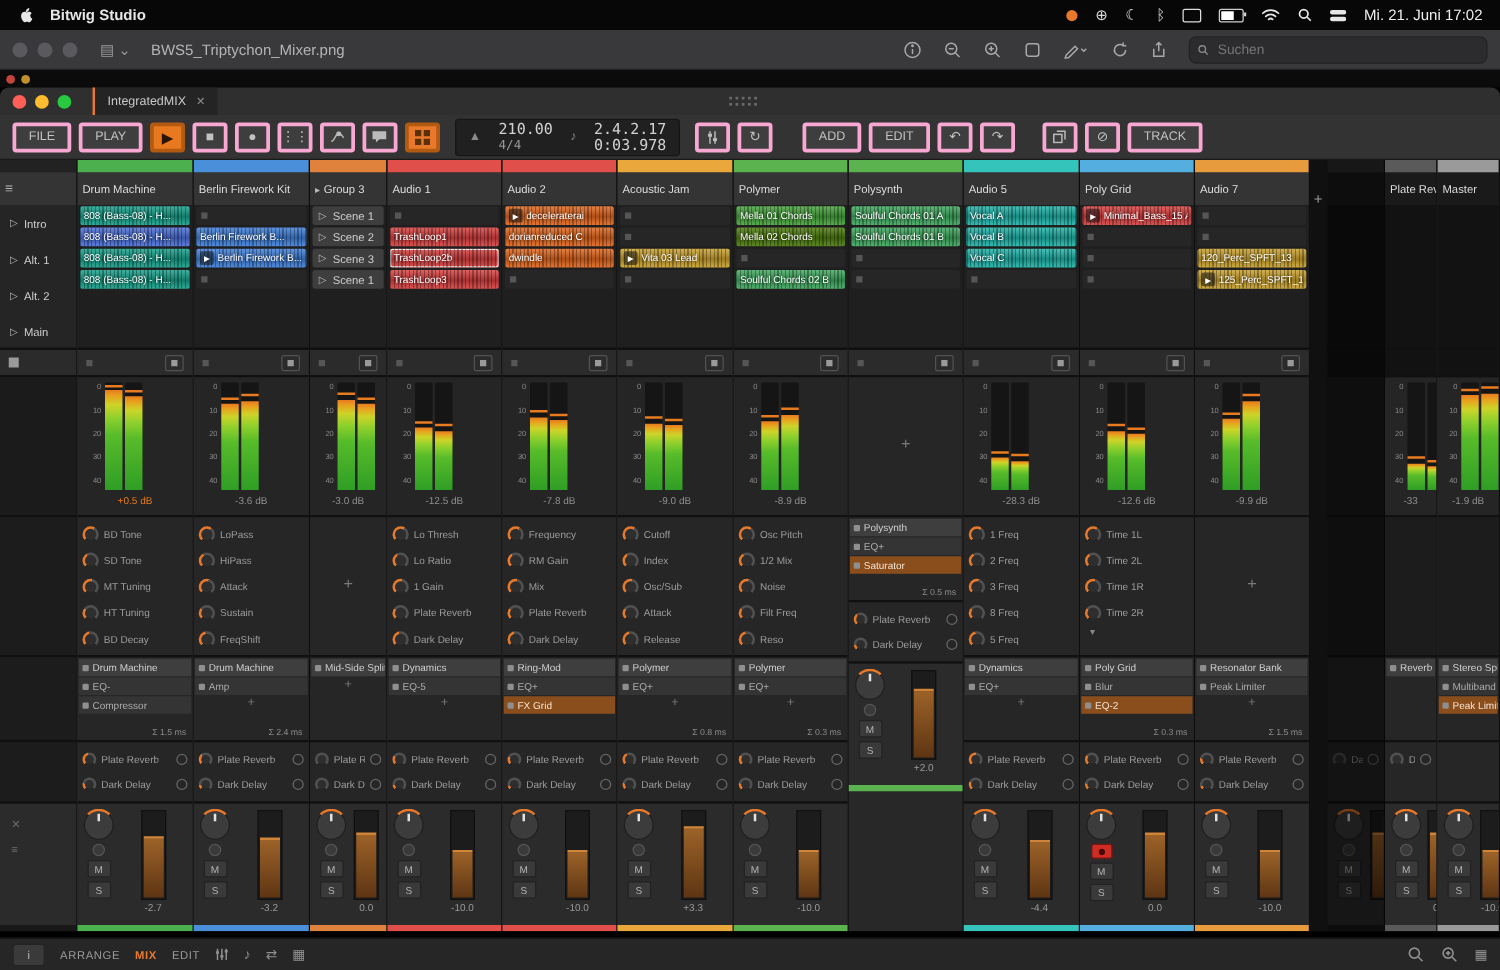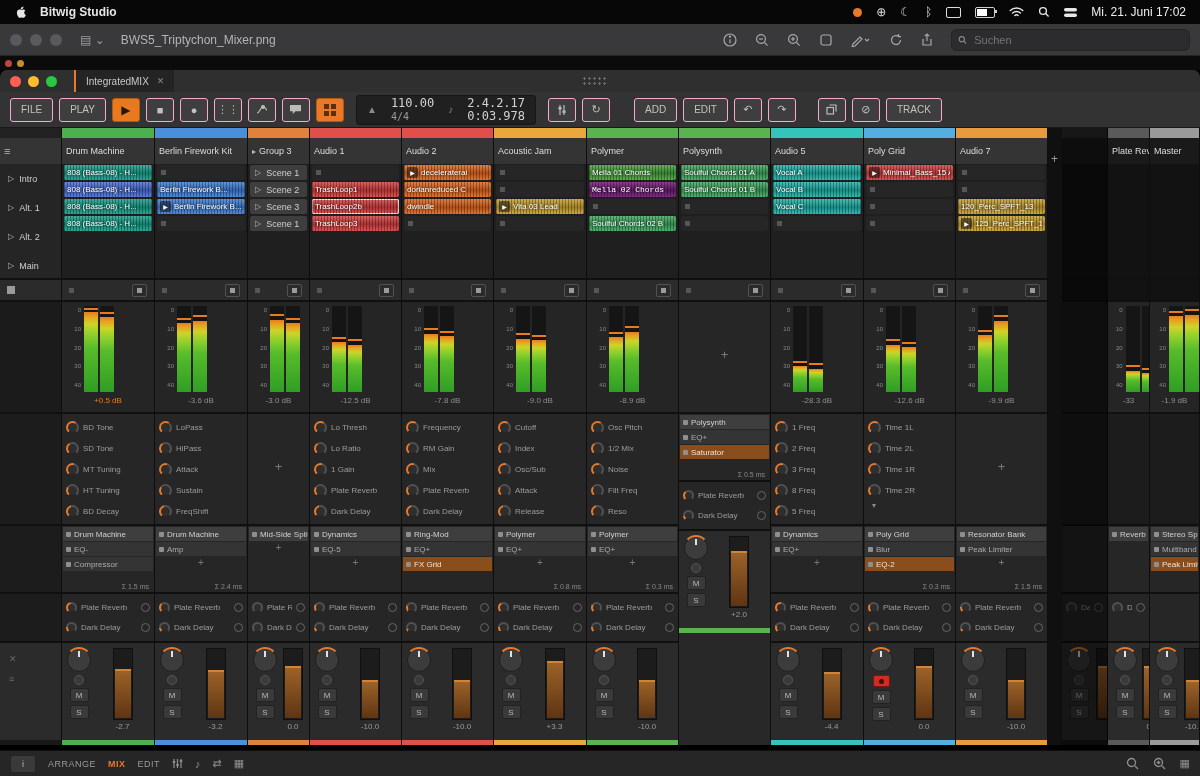--- a/index.html
+++ b/index.html
@@ -38,21 +38,21 @@
              display:flex;align-items:center;padding:0 10px;box-sizing:border-box;}
   .bw-tl{width:11px;height:11px;border-radius:50%;margin-right:7px;}
   .bw-tab{margin-left:10px;height:22px;display:flex;align-items:center;gap:8px;background:#242424;
           padding:0 10px;color:#c8c8c8;font-size:10px;border-left:2px solid #e8792a;}
   .bw-tab .x{color:#8a8a8a;font-size:9px;}
   .grip{position:absolute;left:582px;top:6px;width:26px;height:10px;
         background-image:radial-gradient(#6a6a6a 1px, transparent 1.2px);background-size:5px 5px;}
   
   .transport{position:absolute;top:92px;left:0;right:0;height:36px;background:#333;border-bottom:1px solid #191919;
              display:flex;align-items:center;gap:6px;padding:0 10px;box-sizing:border-box;}
-  .tbtn{height:24px;background:#3e3e3e;border:1px solid #f9a8d4;border-radius:3px;color:#c2c2c2;font-size:10px;
+  .tbtn{height:24px;background:#3e3e3e;border:3px solid #f9a8d4;border-radius:3px;color:#c2c2c2;font-size:10px;
         display:inline-flex;align-items:center;justify-content:center;padding:0 10px;box-sizing:border-box;white-space:nowrap;}
   .tbtn.ic{width:28px;padding:0;font-size:11px;}
   .tbtn.play{background:#e8791e;border-color:#b35a12;color:#2a1505;font-size:12px;}
   .tbtn.gridbtn{background:#e8792a;border-color:#b35a12;}
   .gridglyph{width:12px;height:12px;background:
      linear-gradient(#5a2f09,#5a2f09) 0 0/5px 5px no-repeat,
      linear-gradient(#5a2f09,#5a2f09) 7px 0/5px 5px no-repeat,
      linear-gradient(#5a2f09,#5a2f09) 0 7px/5px 5px no-repeat,
      linear-gradient(#5a2f09,#5a2f09) 7px 7px/5px 5px no-repeat;}
   .tdisplay{height:28px;background:#202020;border:1px solid #161616;border-radius:3px;display:flex;align-items:center;
@@ -302,21 +302,21 @@
       <svg width="13" height="11" viewBox="0 0 14 12" fill="#bbb">
           <path d="M1 1h12v7H7l-3 3V8H1z"></path>
         </svg>
     </span>
     <span class="tbtn ic gridbtn">
         <span class="gridglyph"></span>
       </span>
     <span class="tdisplay">
       <span class="tico">▲</span>
       <span class="tcell">
-        <span>110.00</span>
+        <span>210.00</span>
         <span class="sub">4/4</span>
       </span>
       <span class="tico">♪</span>
       <span class="tcell">
         <span>2.4.2.17</span>
         <span>0:03.978</span>
       </span>
     </span>
     <span class="tbtn ic">
       <svg width="10" height="12" viewBox="0 0 10 12" fill="none" stroke="#bbb" stroke-width="1.2">
@@ -1078,21 +1078,21 @@
             <span>Polymer</span>
           </div>
         </div>
         <div class="sec s-clips">
           <div class="slot">
             <div class="clipbox wave" style="background: rgb(70, 163, 60);">
               <span class="clip-label">Mella 01 Chords</span>
             </div>
           </div>
           <div class="slot">
-            <div class="clipbox wave" style="background: #701a75; font-family: Liberation Mono, monospace;">
+            <div class="clipbox wave" style="background: #4d7c0f;">
               <span class="clip-label">Mella 02 Chords</span>
             </div>
           </div>
           <div class="slot">
             <div class="slot-empty">
               <span class="stop-mini"></span>
             </div>
           </div>
           <div class="slot">
             <div class="clipbox wave" style="background: rgb(63, 168, 95);">

